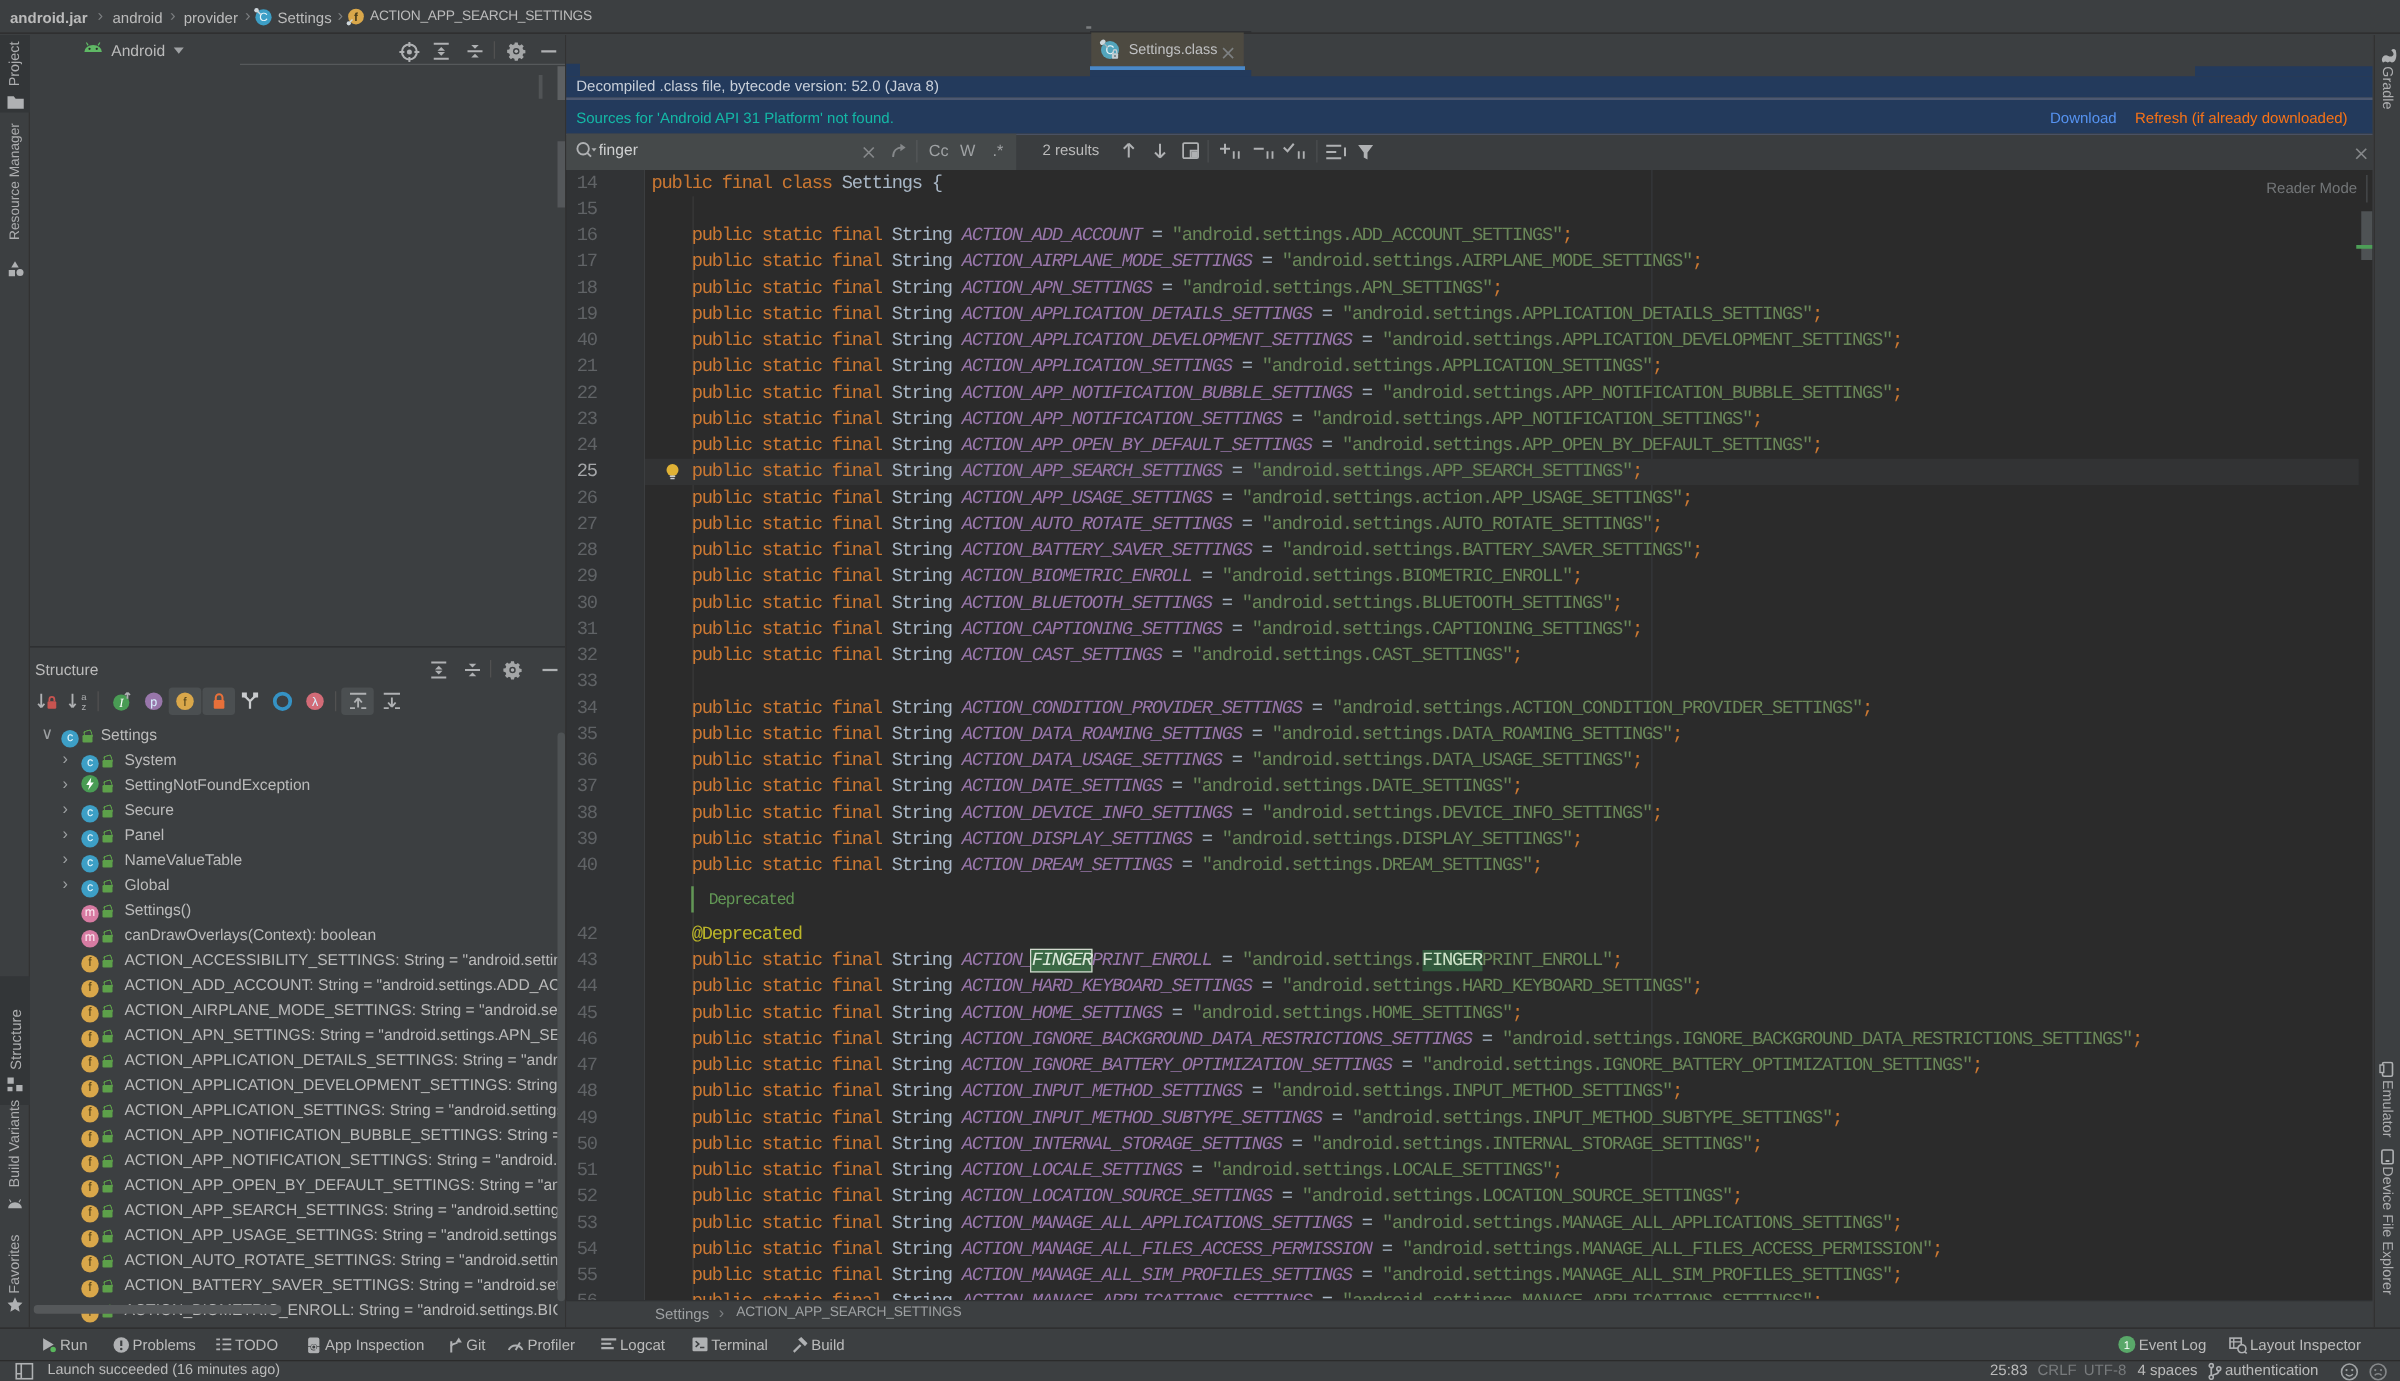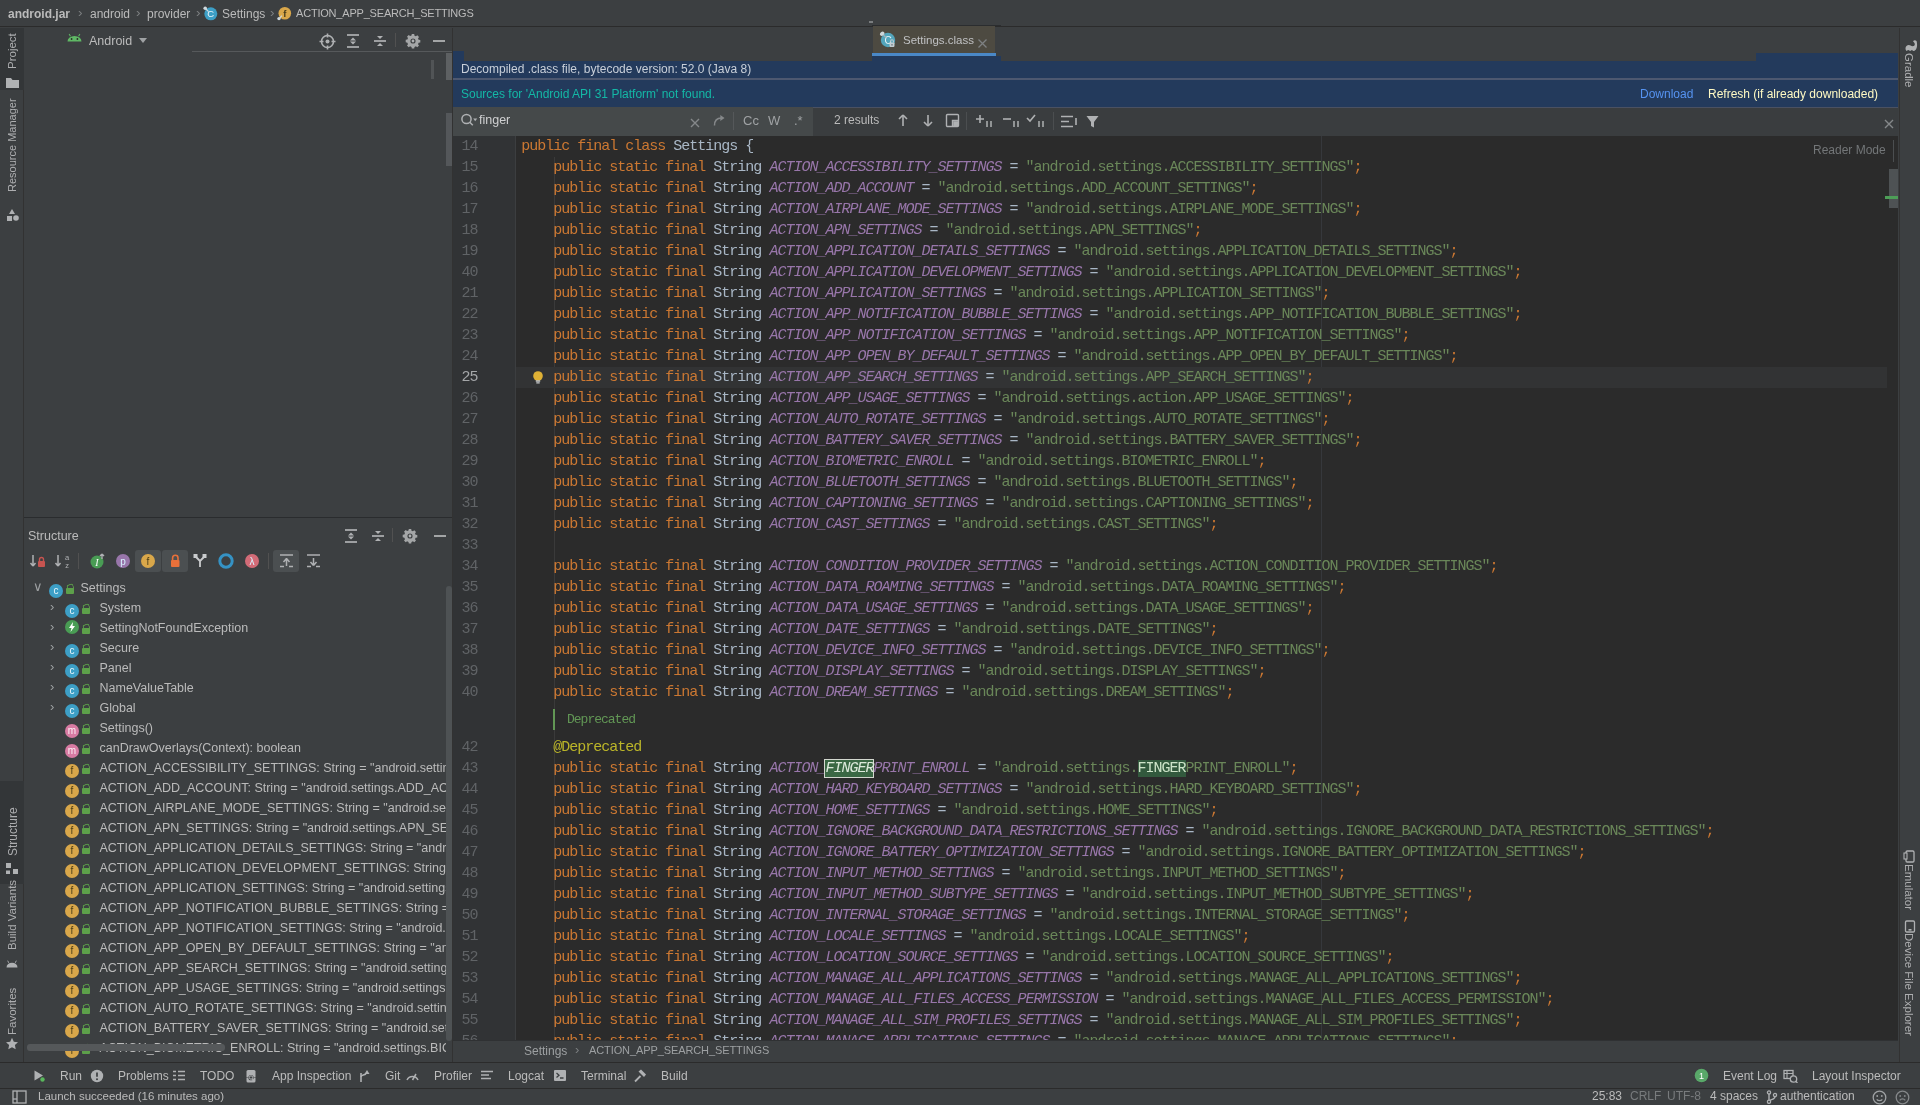--- a/index.html
+++ b/index.html
@@ -25,21 +25,21 @@
 .stext{position:absolute;top:2.5px;color:#bbbbbb;font-size:12.5px;white-space:nowrap}
 .tico{display:inline-block;width:14px;height:14px;border-radius:50%;font-size:10px;text-align:center;line-height:14px;color:#fff;font-family:"Liberation Sans"}
 .tc{background:#3d9fc6;color:#e8f6fc}
 .te{background:#499c54}
 .tm{background:#d77ba2;color:#fdeef4}
 .tf{background:#d9a74a;color:#4a3d17}
 .slock{position:absolute;top:6px;width:9px;height:10px}
 .slock:before{content:"";position:absolute;left:0;top:3.5px;width:8px;height:6px;background:#5da04a;border-radius:1px}
 .slock:after{content:"";position:absolute;left:1.2px;top:0px;width:5px;height:5px;border:1.4px solid #5da04a;border-radius:2.5px;border-bottom-color:transparent;transform:rotate(-18deg)}
 .hicon{position:absolute;top:0;width:28px;height:26px;display:flex;align-items:center;justify-content:center}
-.tbtn{position:absolute;display:flex;align-items:center;gap:14px;color:#bbbbbb;font-size:12px;height:25px}
+.tbtn{position:absolute;display:flex;align-items:center;gap:2px;color:#bbbbbb;font-size:12px;height:25px}
 .sep-v{position:absolute;width:1px;background:#515151}
 
 </style></head><body>
 <div id="root">
 <div class="bar" style="left:0;top:0;width:1920px;height:27px;border-bottom:1px solid #2b2b2b"></div>
 <div class="txt" style="left:8px;top:7px;font-weight:bold">android.jar</div>
 <div class="txt" style="left:78px;top:5px;font-size:13.5px;color:#7c7f81">›</div>
 <div class="txt" style="left:90px;top:7px">android</div>
 <div class="txt" style="left:136px;top:5px;font-size:13.5px;color:#7c7f81">›</div>
 <div class="txt" style="left:147px;top:7px">provider</div>
@@ -381,21 +381,21 @@
         <path d="M1.5 1.5l8 8M9.5 1.5l-8 8" stroke="#7d8082" stroke-width="1.3"></path>
       </svg></div>
 <div class="abs" style="left:872px;top:52.5px;width:124px;height:3.2px;background:#4a88c7"></div>
 <div class="abs" style="left:869px;top:20.5px;width:4px;height:2px;background:#7a7d7f"></div>
 <div class="abs" style="left:453px;top:60.5px;width:1445px;height:17.5px;background:#233a5c"></div>
 <div class="abs" style="left:453px;top:78px;width:1445px;height:1.5px;background:#4d5870"></div>
 <div class="abs" style="left:453px;top:79.5px;width:1445px;height:27px;background:#233a5c"></div>
 <div class="txt" style="left:461px;top:61.5px;color:#c8cfd9">Decompiled .class file, bytecode version: 52.0 (Java 8)</div>
 <div class="txt" style="left:461px;top:86.5px;color:#14b8a6">Sources for 'Android API 31 Platform' not found.</div>
 <div class="txt" style="left:1640px;top:86.5px;color:#5693f1">Download</div>
-<div class="txt" style="left:1708px;top:86.5px;color:#fef9c3">Refresh (if already downloaded)</div>
+<div class="txt" style="left:1708px;top:86.5px;color:#f97316">Refresh (if already downloaded)</div>
 <div class="abs" style="left:453px;top:106.5px;width:1445px;height:29px;background:#3a3d3f;border-top:1.2px solid #4a5162"></div>
 <div class="abs" style="left:453px;top:106.5px;width:360px;height:29px;background:#45494a"></div>
 <div class="abs" style="left:459px;top:112px"><svg width="20" height="17" viewBox="0 0 20 17" style="">
         <circle cx="7.5" cy="7" r="4.6" fill="none" stroke="#afb1b3" stroke-width="1.5"></circle>
         <path d="M10.8 10.3l3 3" stroke="#afb1b3" stroke-width="1.5"></path>
         <path d="M14.2 6.6h4l-2 2.6z" fill="#afb1b3"></path>
       </svg></div>
 <div class="txt" style="left:479px;top:112.5px;color:#cfd0d1;font-size:12.5px">finger</div>
 <div class="abs" style="left:689px;top:115px"><svg width="12" height="12" viewBox="0 0 12 12" style="">
         <path d="M2 2l8 8M10 2l-8 8" stroke="#85888a" stroke-width="1.4"></path>
@@ -498,21 +498,20 @@
 <div class="gnum" style="top:832.5px;left:0px">53</div>
 <div class="gnum" style="top:853.5px;left:0px">54</div>
 <div class="gnum" style="top:874.5px;left:0px">55</div>
 <div class="gnum" style="top:895.5px;left:0px">56</div>
 </div>
 <div class="abs" style="left:78px;top:234px"><svg width="14" height="15" viewBox="0 0 14 15" style="">
           <circle cx="7" cy="6" r="4.8" fill="#dfb135"></circle>
           <path d="M4.8 11h4.4M5.3 12.8h3.4" stroke="#c9cbcd" stroke-width="1.3"></path>
         </svg></div>
 <div class="crow" style="top:0.5px;height:21px;line-height:21px"><span class="k">public final class</span> <span class="t">Settings {</span></div>
-<div class="crow" style="top:21.5px;height:21px;line-height:21px">    <span class="k">public static final</span> <span class="t">String</span> <span class="c">ACTION_ACCESSIBILITY_SETTINGS</span> <span class="t">=</span> <span class="s">"android.settings.ACCESSIBILITY_SETTINGS"</span><span class="k">;</span></div>
 <div class="crow" style="top:42.5px;height:21px;line-height:21px">    <span class="k">public static final</span> <span class="t">String</span> <span class="c">ACTION_ADD_ACCOUNT</span> <span class="t">=</span> <span class="s">"android.settings.ADD_ACCOUNT_SETTINGS"</span><span class="k">;</span></div>
 <div class="crow" style="top:63.5px;height:21px;line-height:21px">    <span class="k">public static final</span> <span class="t">String</span> <span class="c">ACTION_AIRPLANE_MODE_SETTINGS</span> <span class="t">=</span> <span class="s">"android.settings.AIRPLANE_MODE_SETTINGS"</span><span class="k">;</span></div>
 <div class="crow" style="top:84.5px;height:21px;line-height:21px">    <span class="k">public static final</span> <span class="t">String</span> <span class="c">ACTION_APN_SETTINGS</span> <span class="t">=</span> <span class="s">"android.settings.APN_SETTINGS"</span><span class="k">;</span></div>
 <div class="crow" style="top:105.5px;height:21px;line-height:21px">    <span class="k">public static final</span> <span class="t">String</span> <span class="c">ACTION_APPLICATION_DETAILS_SETTINGS</span> <span class="t">=</span> <span class="s">"android.settings.APPLICATION_DETAILS_SETTINGS"</span><span class="k">;</span></div>
 <div class="crow" style="top:126.5px;height:21px;line-height:21px">    <span class="k">public static final</span> <span class="t">String</span> <span class="c">ACTION_APPLICATION_DEVELOPMENT_SETTINGS</span> <span class="t">=</span> <span class="s">"android.settings.APPLICATION_DEVELOPMENT_SETTINGS"</span><span class="k">;</span></div>
 <div class="crow" style="top:147.5px;height:21px;line-height:21px">    <span class="k">public static final</span> <span class="t">String</span> <span class="c">ACTION_APPLICATION_SETTINGS</span> <span class="t">=</span> <span class="s">"android.settings.APPLICATION_SETTINGS"</span><span class="k">;</span></div>
 <div class="crow" style="top:168.5px;height:21px;line-height:21px">    <span class="k">public static final</span> <span class="t">String</span> <span class="c">ACTION_APP_NOTIFICATION_BUBBLE_SETTINGS</span> <span class="t">=</span> <span class="s">"android.settings.APP_NOTIFICATION_BUBBLE_SETTINGS"</span><span class="k">;</span></div>
 <div class="crow" style="top:189.5px;height:21px;line-height:21px">    <span class="k">public static final</span> <span class="t">String</span> <span class="c">ACTION_APP_NOTIFICATION_SETTINGS</span> <span class="t">=</span> <span class="s">"android.settings.APP_NOTIFICATION_SETTINGS"</span><span class="k">;</span></div>
 <div class="crow" style="top:210.5px;height:21px;line-height:21px">    <span class="k">public static final</span> <span class="t">String</span> <span class="c">ACTION_APP_OPEN_BY_DEFAULT_SETTINGS</span> <span class="t">=</span> <span class="s">"android.settings.APP_OPEN_BY_DEFAULT_SETTINGS"</span><span class="k">;</span></div>
 <div class="crow" style="top:231.5px;height:21px;line-height:21px">    <span class="k">public static final</span> <span class="t">String</span> <span class="c">ACTION_APP_SEARCH_SETTINGS</span> <span class="t">=</span> <span class="s">"android.settings.APP_SEARCH_SETTINGS"</span><span class="k">;</span></div>

